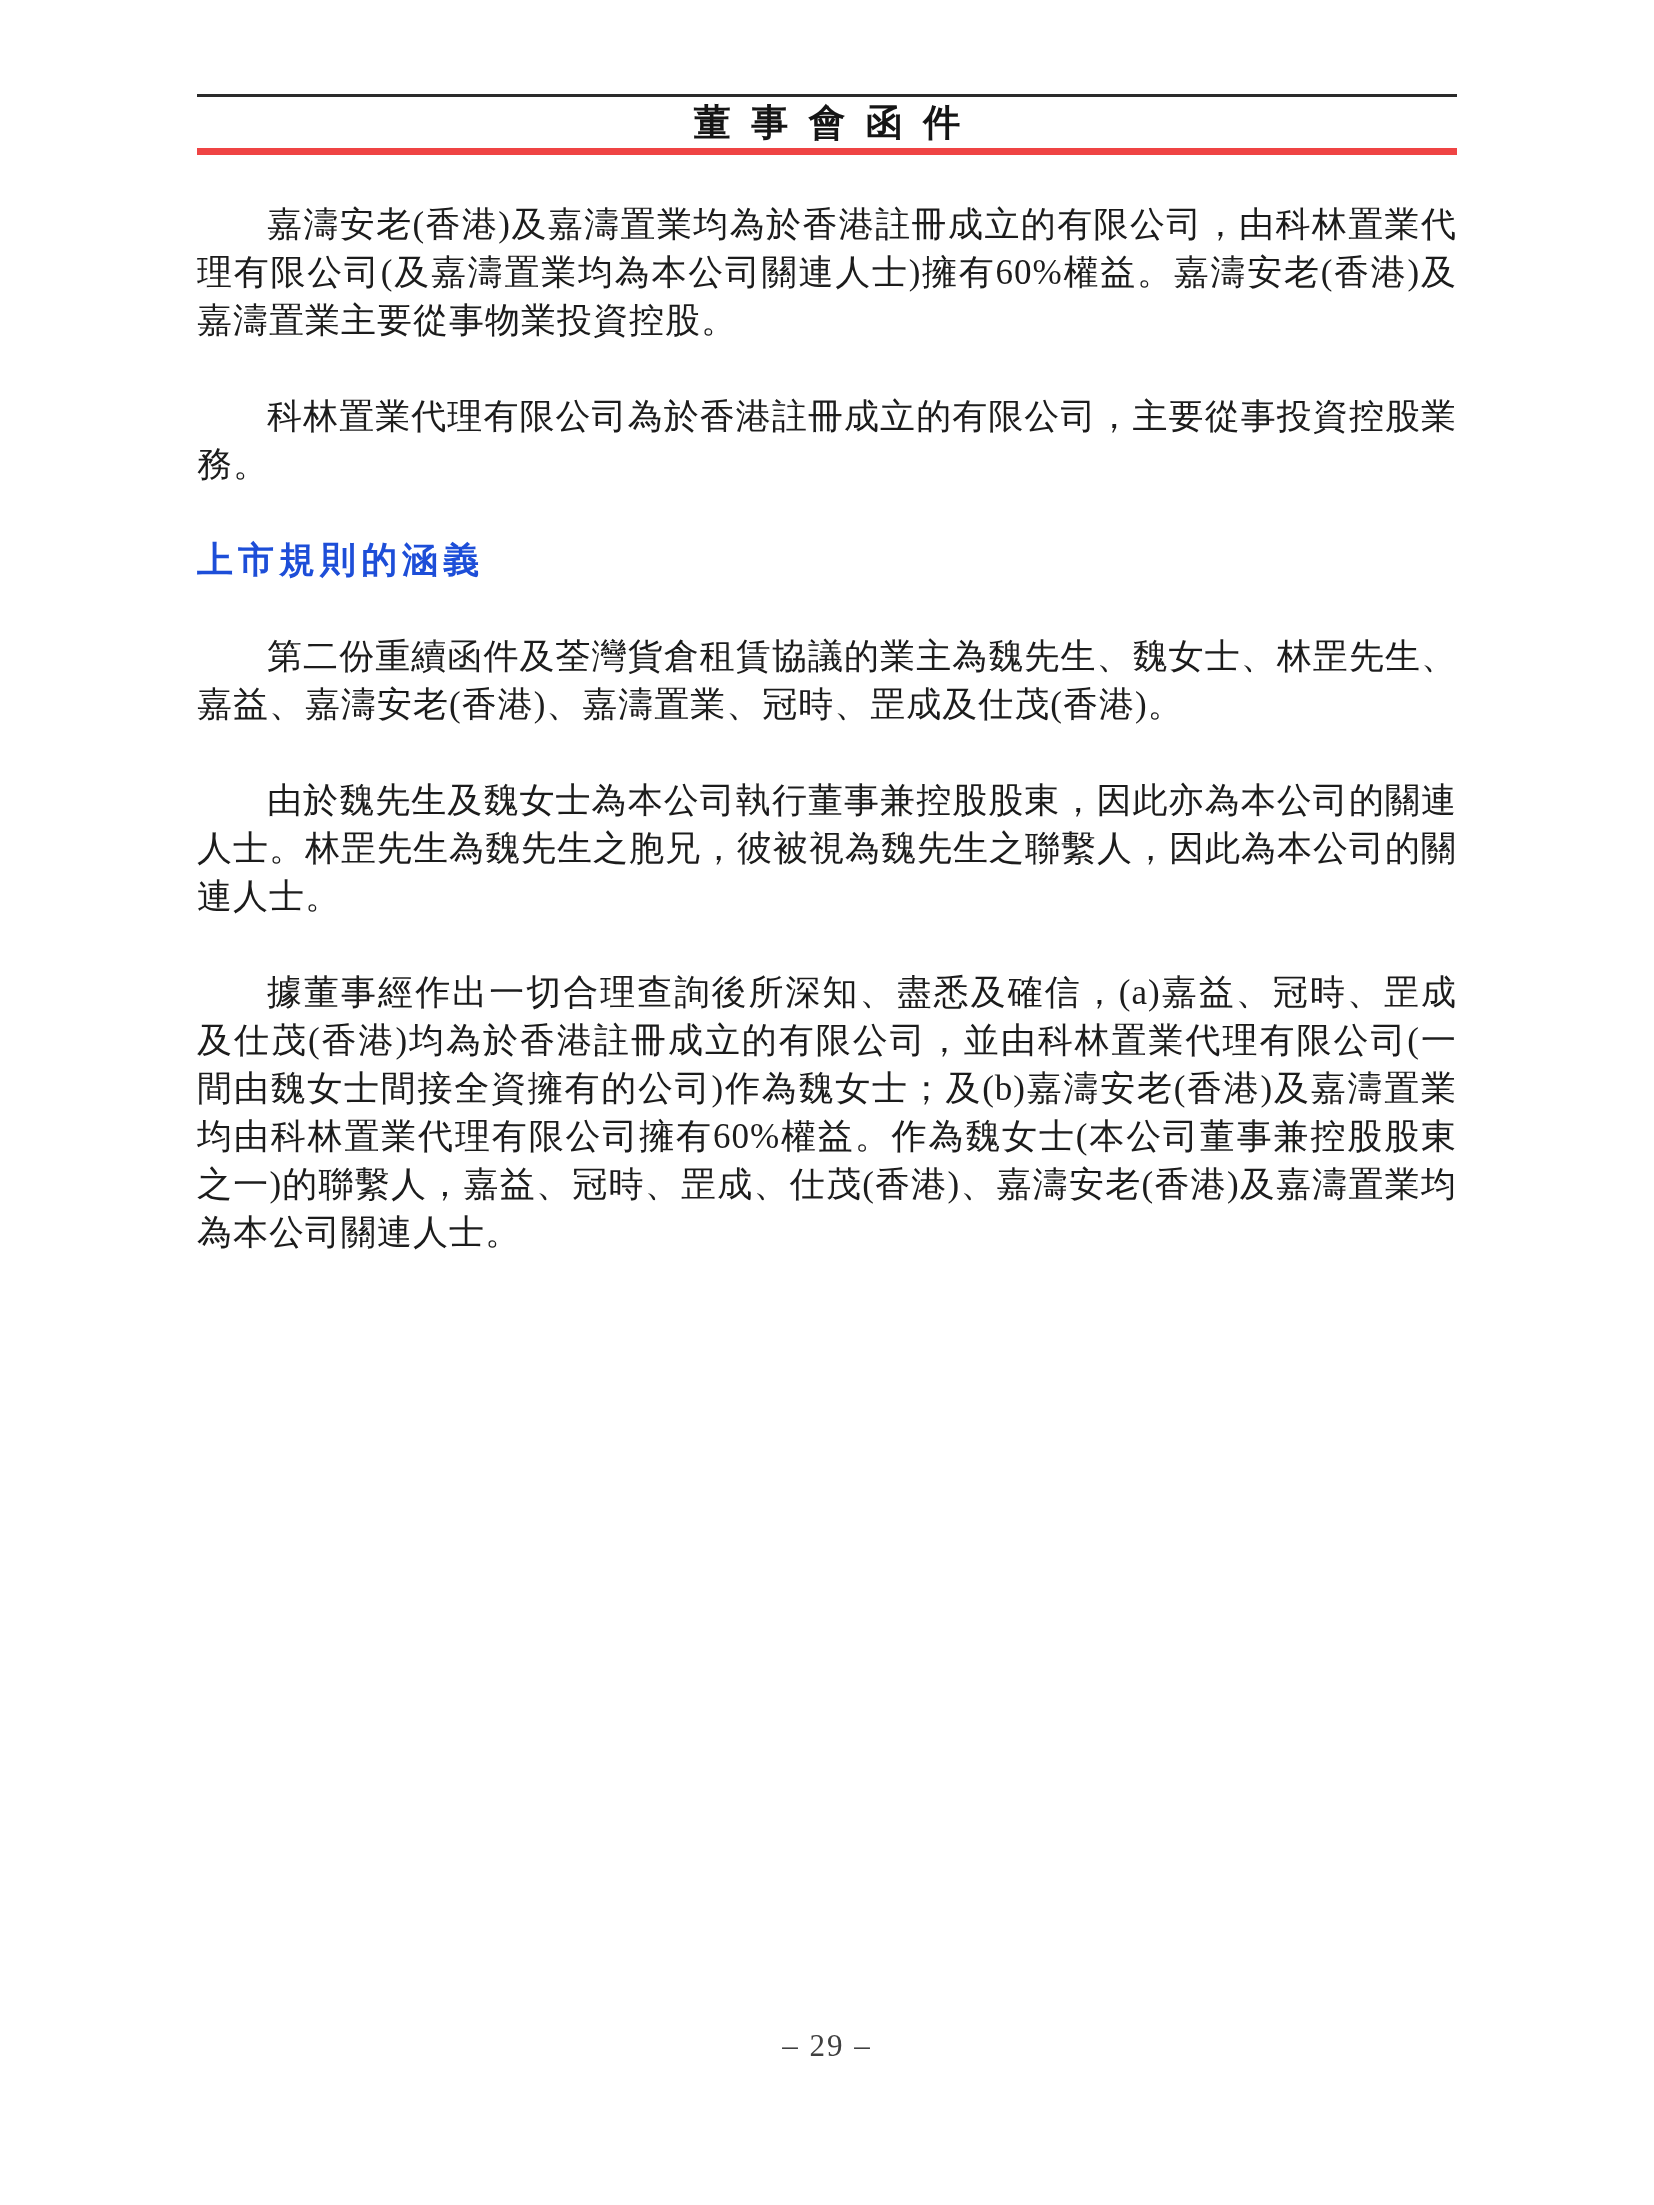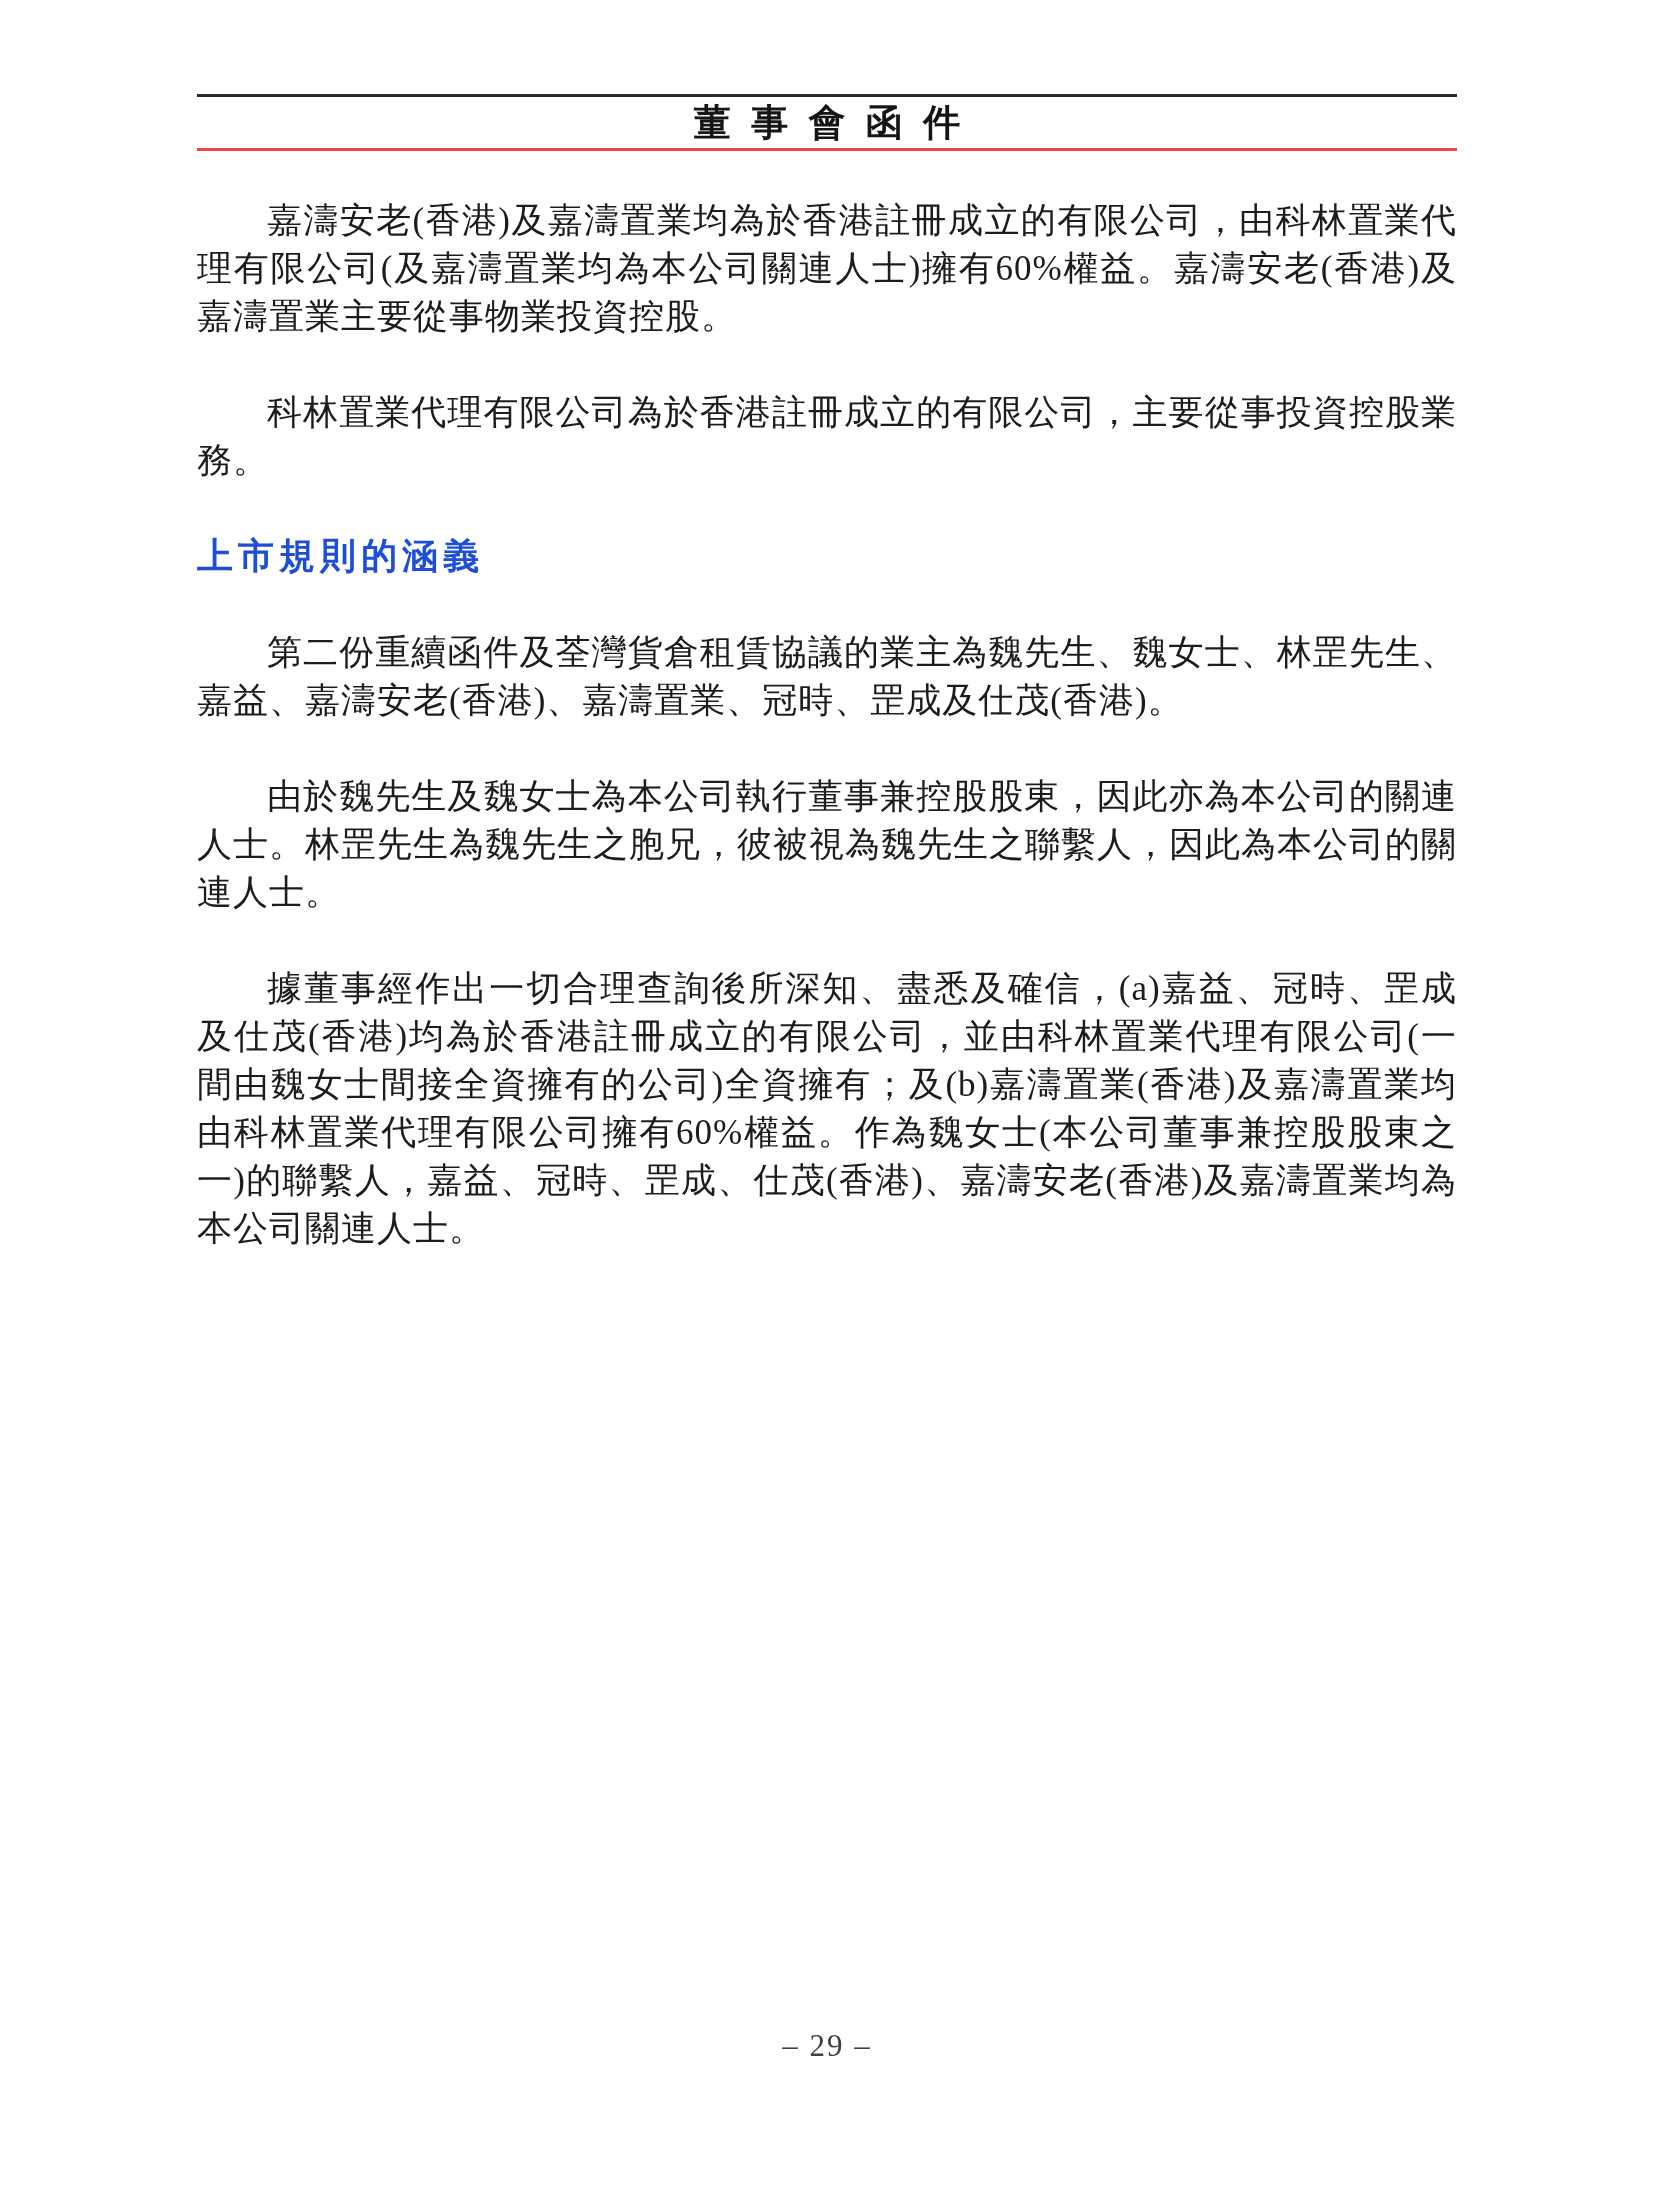--- a/index.html
+++ b/index.html
@@ -18,21 +18,21 @@
   }
   .content {
     position: absolute;
     left: 197px;
     top: 0;
     width: 1260px;
   }
   .doc-header {
     margin-top: 94px;
     border-top: 3px solid #2a2a2a;
-    border-bottom: 3px solid #ef4444;
+    border-bottom: 7px solid #ef4444;
     height: 51px;
     display: flex;
     align-items: center;
     justify-content: center;
   }
   .doc-header .title {
     font-family: "Liberation Sans", "DejaVu Sans", sans-serif;
     font-weight: bold;
     font-size: 37px;
     letter-spacing: 0.55em;
@@ -90,21 +90,21 @@
       <p class="first-para">嘉濤安老(香港)及嘉濤置業均為於香港註冊成立的有限公司，由科林置業代理有限公司(及嘉濤置業均為本公司關連人士)擁有60%權益。嘉濤安老(香港)及嘉濤置業主要從事物業投資控股。</p>
 
       <p>科林置業代理有限公司為於香港註冊成立的有限公司，主要從事投資控股業務。</p>
 
       <h2 class="section-heading">上市規則的涵義</h2>
 
       <p>第二份重續函件及荃灣貨倉租賃協議的業主為魏先生、魏女士、林罡先生、嘉益、嘉濤安老(香港)、嘉濤置業、冠時、罡成及仕茂(香港)。</p>
 
       <p>由於魏先生及魏女士為本公司執行董事兼控股股東，因此亦為本公司的關連人士。林罡先生為魏先生之胞兄，彼被視為魏先生之聯繫人，因此為本公司的關連人士。</p>
 
-      <p>據董事經作出一切合理查詢後所深知、盡悉及確信，(a)嘉益、冠時、罡成及仕茂(香港)均為於香港註冊成立的有限公司，並由科林置業代理有限公司(一間由魏女士間接全資擁有的公司)全資擁有；及(b)嘉濤置業(香港)及嘉濤置業均由科林置業代理有限公司擁有60%權益。作為魏女士(本公司董事兼控股股東之一)的聯繫人，嘉益、冠時、罡成、仕茂(香港)、嘉濤安老(香港)及嘉濤置業均為本公司關連人士。</p>
+      <p>據董事經作出一切合理查詢後所深知、盡悉及確信，(a)嘉益、冠時、罡成及仕茂(香港)均為於香港註冊成立的有限公司，並由科林置業代理有限公司(一間由魏女士間接全資擁有的公司)作為魏女士；及(b)嘉濤安老(香港)及嘉濤置業均由科林置業代理有限公司擁有60%權益。作為魏女士(本公司董事兼控股股東之一)的聯繫人，嘉益、冠時、罡成、仕茂(香港)、嘉濤安老(香港)及嘉濤置業均為本公司關連人士。</p>
 
 
     </div>
   </div>
 
   <div class="page-footer">
     <span class="page-number">– 29 –</span>
   </div>
 </div>
 

